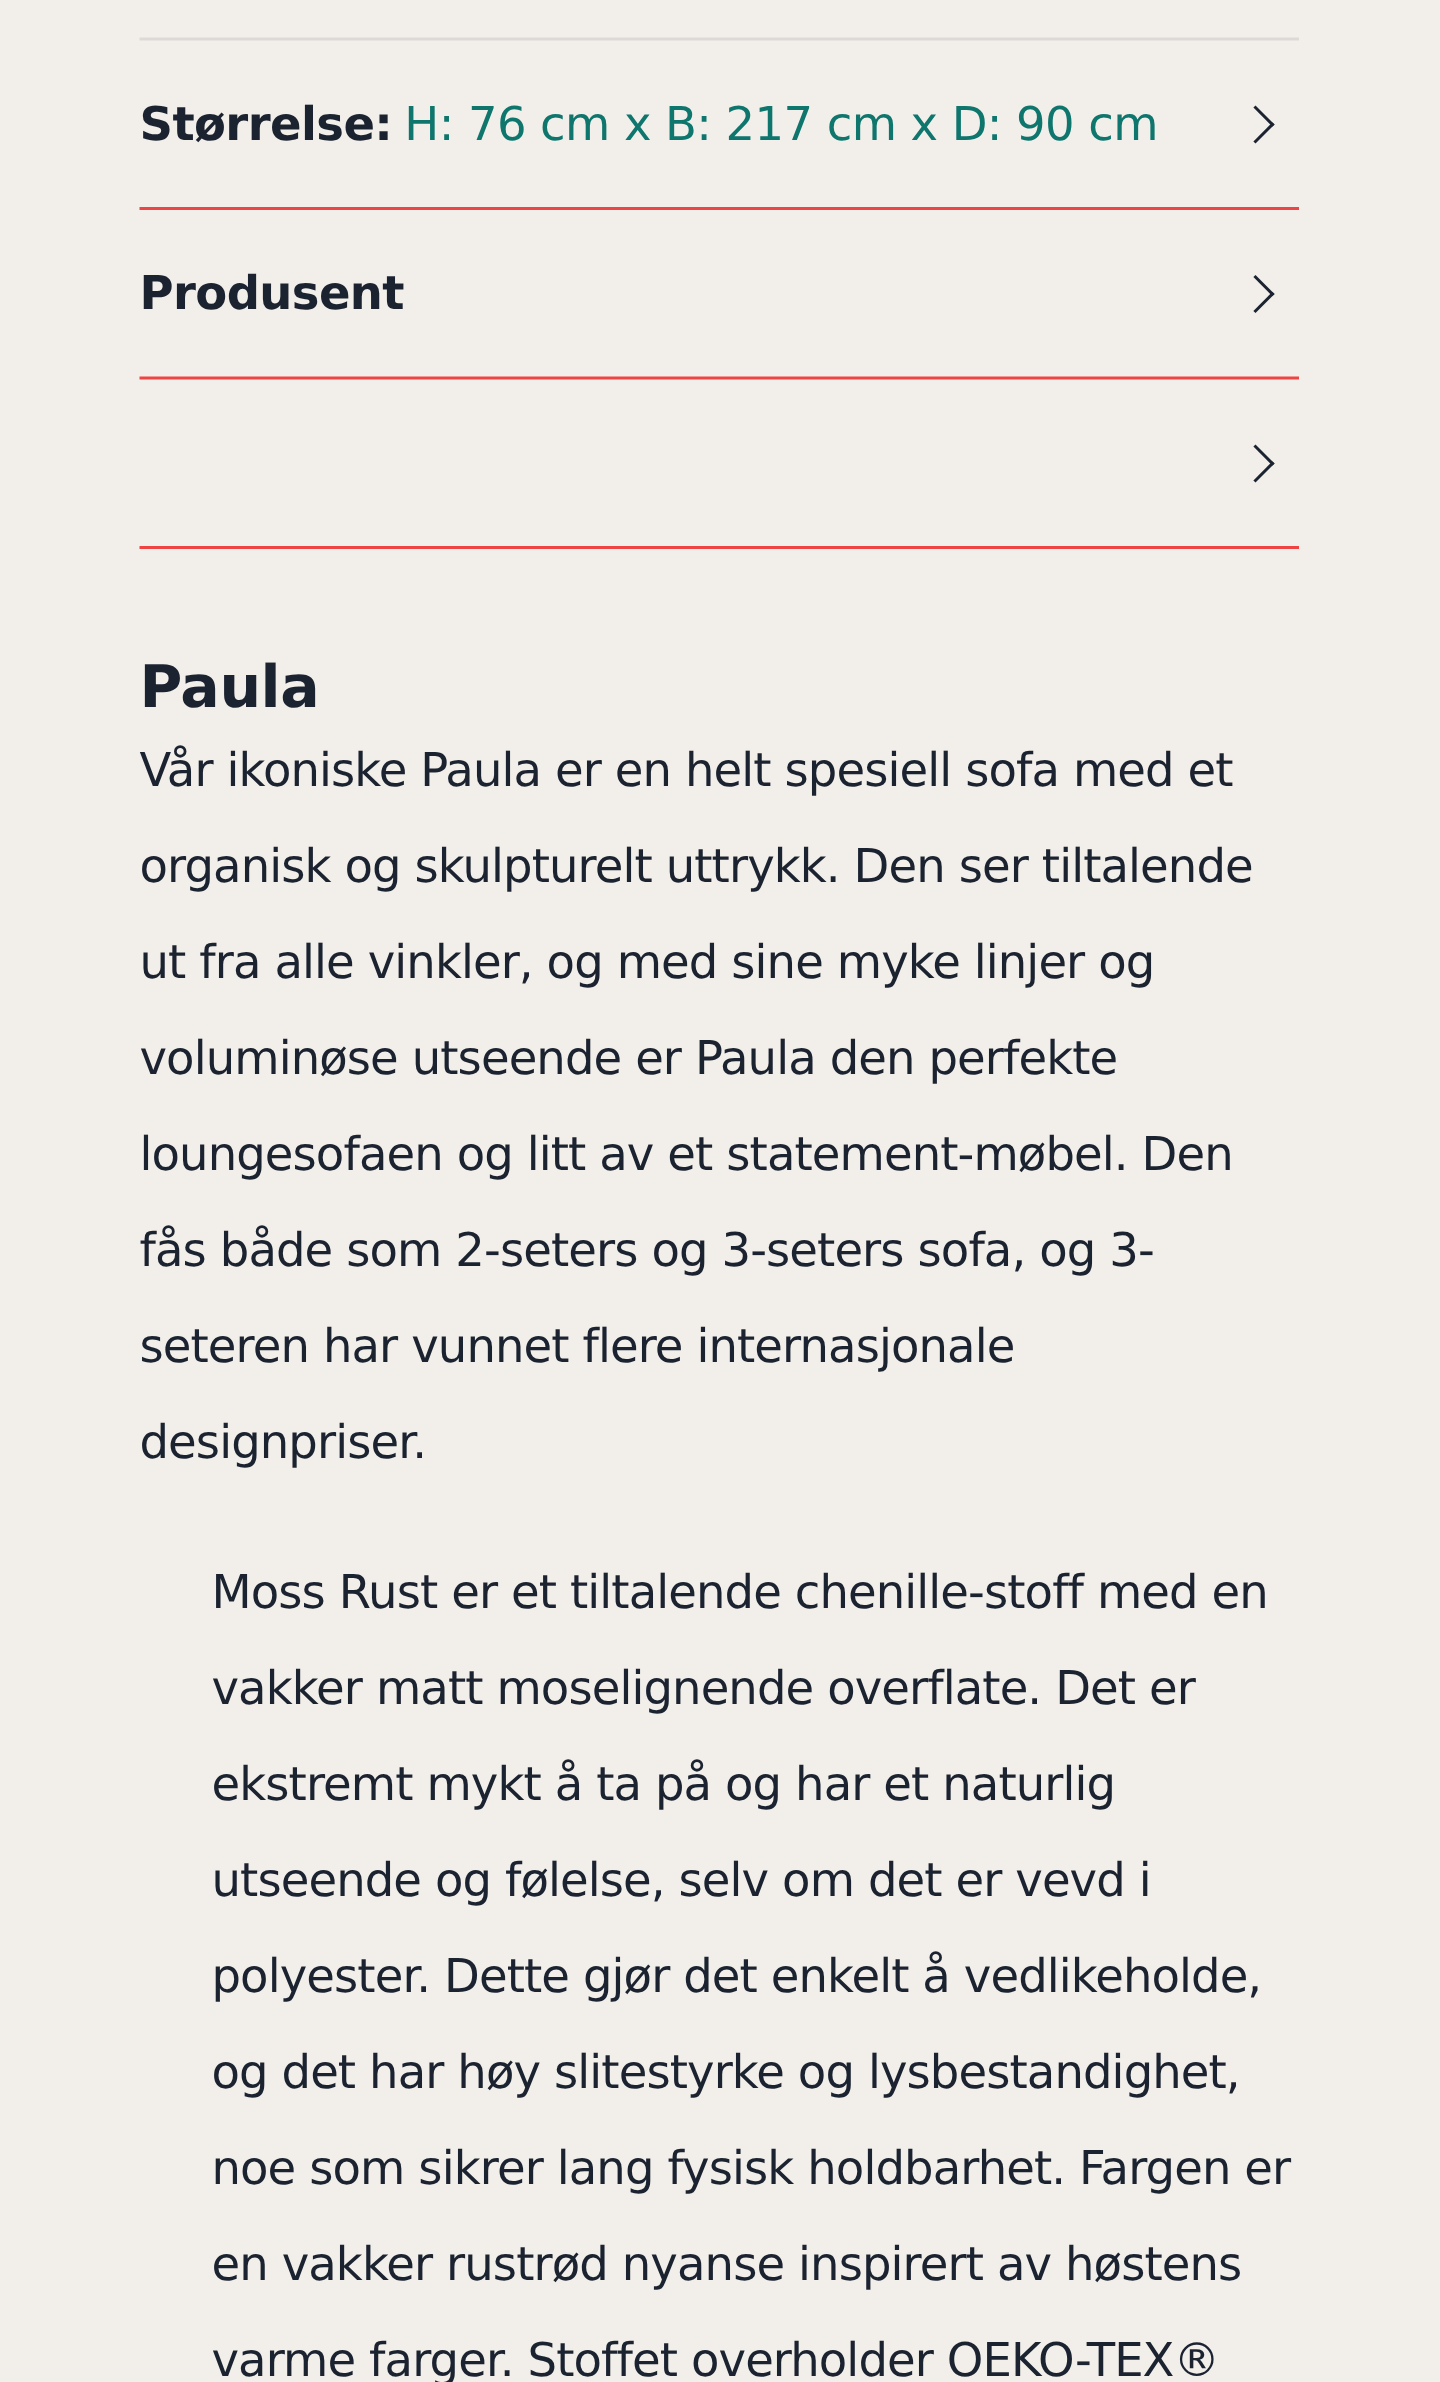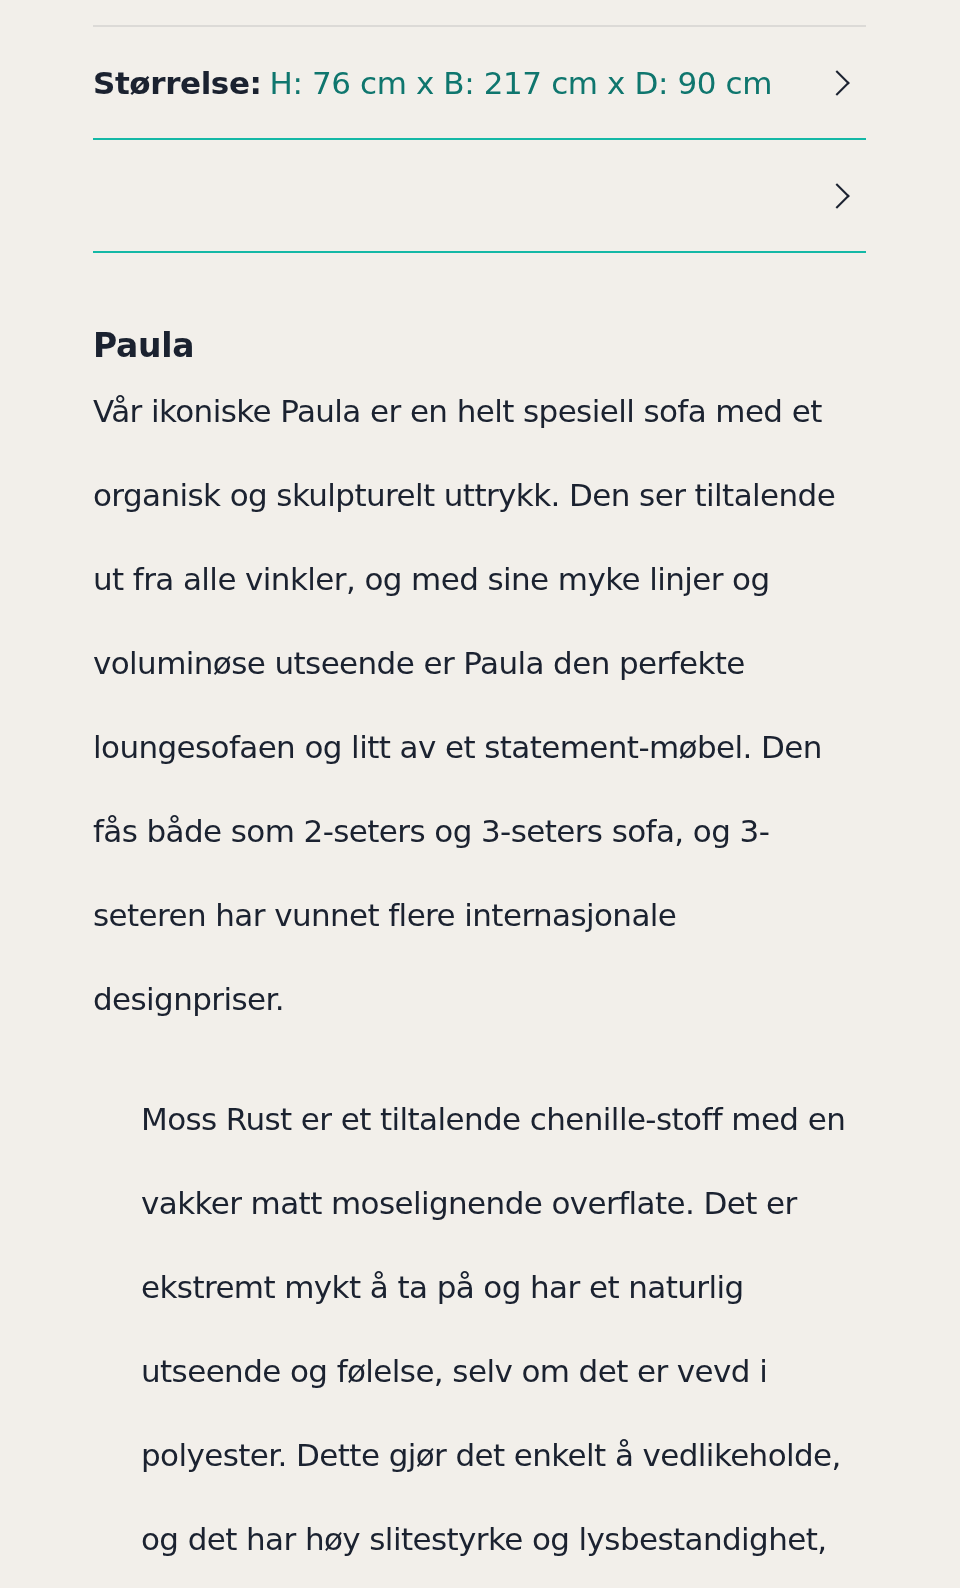--- a/index.html
+++ b/index.html
@@ -1,34 +1,38 @@
 <!DOCTYPE html>
 <html><head>
 <meta charset="utf-8">
 <style>
   html,body{margin:0;padding:0;}
   body{width:960px;height:1588px;background:#f2efea;overflow:hidden;font-family:"DejaVu Sans","Liberation Sans",sans-serif;color:#1b2230;}
   .wrap{position:absolute;left:93px;width:773px;top:0;}
-  .acc{position:relative;height:111px;border-bottom:2px solid #14b8a6;display:flex;align-items:center;}
+  .acc{position:relative;height:111px;border-bottom:2px solid #ef4444;display:flex;align-items:center;}
   .acc.first{border-top:2px solid #dcdad7;margin-top:25px;}
   .acc-title{font-size:31px;font-weight:bold;letter-spacing:-0.4px;}
   .acc-value{font-size:31px;font-weight:normal;color:#0f766e;margin-left:8px;letter-spacing:-0.4px;}
   .chev{position:absolute;right:20px;top:50%;width:16px;height:16px;border-right:2.5px solid #1b2230;border-top:2.5px solid #1b2230;transform:translateY(-50%) rotate(45deg);}
   .desc{margin-top:70px;}
-  .desc h3{margin:0;font-size:33px;font-weight:bold;line-height:46px;letter-spacing:-0.3px;}
-  .desc p{margin:0;font-size:31px;line-height:84px;letter-spacing:-0.6px;color:#1b2230;}
+  .desc h3{margin:0;font-size:39px;font-weight:bold;line-height:46px;letter-spacing:-0.3px;}
+  .desc p{margin:0;font-size:31px;line-height:64px;letter-spacing:-0.6px;color:#1b2230;}
   .desc p + p{margin-top:36px;margin-left:48px;}
 </style>
 </head>
 <body>
 
 <div class="wrap">
   <div class="acc first">
     <span class="acc-title">Størrelse:</span>
     <span class="acc-value">H: 76 cm x B: 217 cm x D: 90 cm</span>
+    <span class="chev"></span>
+  </div>
+  <div class="acc">
+    <span class="acc-title">Produsent</span>
     <span class="chev"></span>
   </div>
   <div class="acc">
     <span class="chev"></span>
   </div>
 
   <div class="desc">
     <h3>Paula</h3>
     <p>Vår ikoniske Paula er en helt spesiell sofa med et organisk og skulpturelt uttrykk. Den ser tiltalende ut fra alle vinkler, og med sine myke linjer og voluminøse utseende er Paula den perfekte loungesofaen og litt av et statement-møbel. Den fås både som 2-seters og 3-seters sofa, og 3-seteren har vunnet flere internasjonale designpriser.</p>
     <p>Moss Rust er et tiltalende chenille-stoff med en vakker matt moselignende overflate. Det er ekstremt mykt å ta på og har et naturlig utseende og følelse, selv om det er vevd i polyester. Dette gjør det enkelt å vedlikeholde, og det har høy slitestyrke og lysbestandighet, noe som sikrer lang fysisk holdbarhet. Fargen er en vakker rustrød nyanse inspirert av høstens varme farger. Stoffet overholder OEKO-TEX® 100-standardene.</p>

